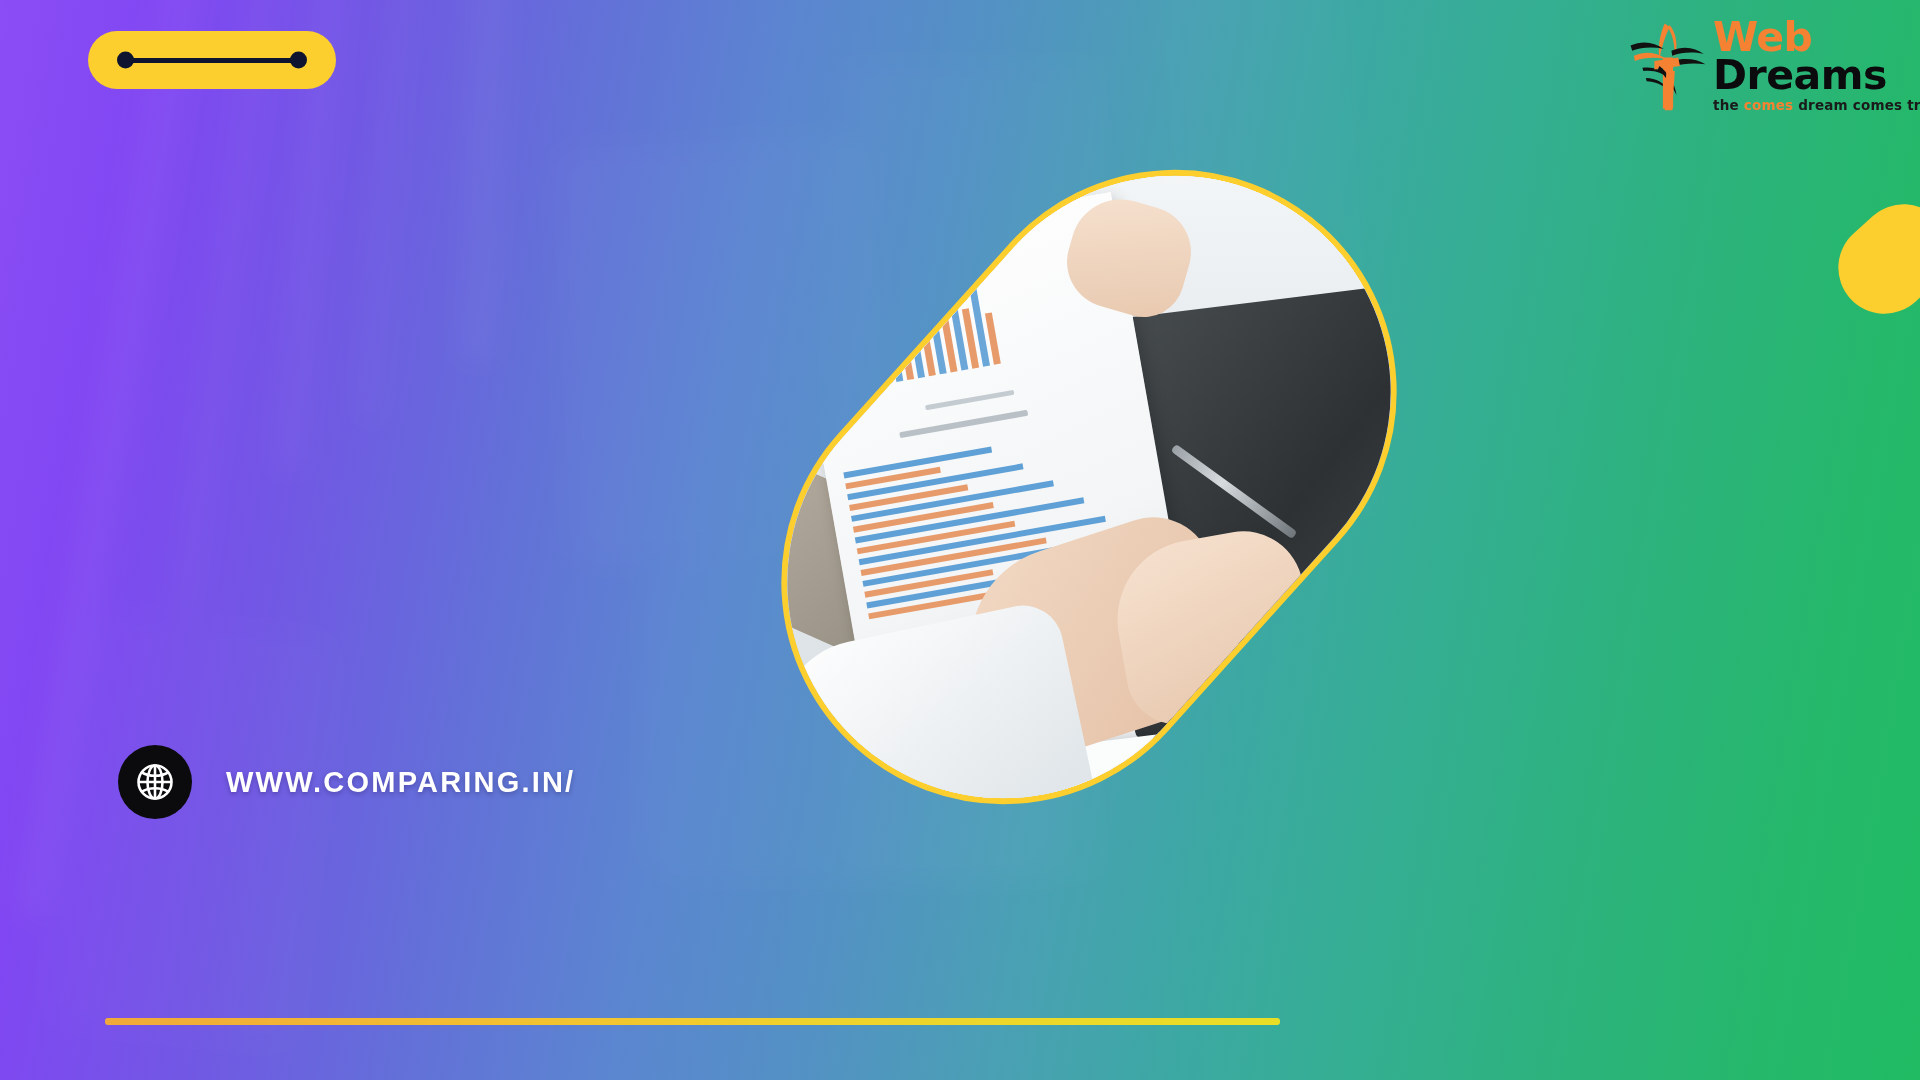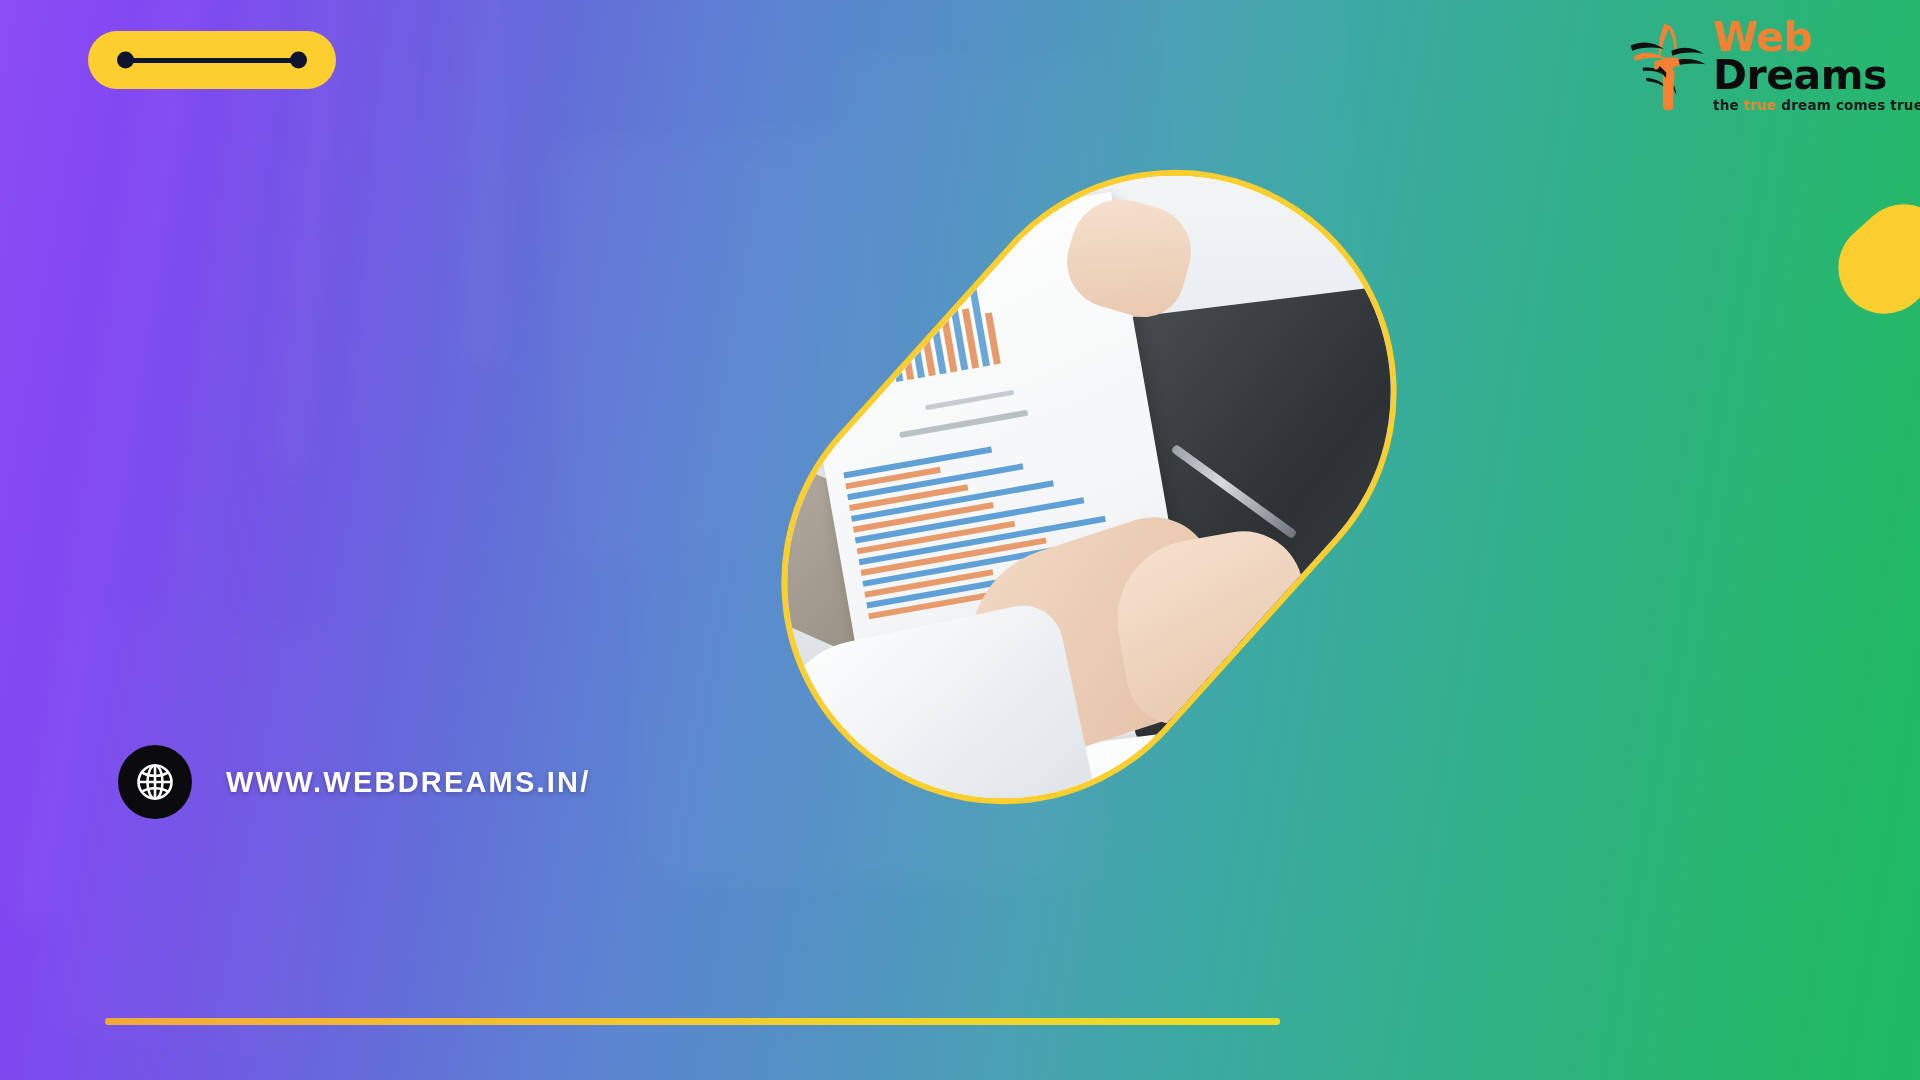--- a/index.html
+++ b/index.html
@@ -271,21 +271,21 @@
     <div class="globe-badge">
       <svg width="44" height="44" viewBox="0 0 24 24" fill="none" stroke="#FFFFFF" stroke-width="1.4">
         <circle cx="12" cy="12" r="9"></circle>
         <ellipse cx="12" cy="12" rx="4.1" ry="9"></ellipse>
         <line x1="3" y1="12" x2="21" y2="12"></line>
         <line x1="12" y1="3" x2="12" y2="21"></line>
         <path d="M4.6 6.6c2 1.3 4.6 2 7.4 2s5.4-.7 7.4-2"></path>
         <path d="M4.6 17.4c2-1.3 4.6-2 7.4-2s5.4.7 7.4 2"></path>
       </svg>
     </div>
-    <span class="url-text">WWW.WEBDREAMS.IN/</span>
+    <span class="url-text">WWW.COMPARING.IN/</span>
   </div>
   <div class="url-rule"></div>
 
   <div class="photo-wrap">
 
     <div class="accent-pill accent-top"></div>
 
     <div class="capsule">
       <div class="photo">
         <div class="ph ph-wall"></div>
@@ -361,19 +361,19 @@
       <path d="M34 48 L62 44 L64 54 L34 58 Z" fill="#F58232"></path>
       <path d="M40 54 C50 62 58 74 60 88 C54 76 46 64 38 58 Z" fill="#111111"></path>
       <path d="M48 60 L58 60 L55 106 L46 106 Z" fill="#F58232"></path>
     </svg>
     <div class="wordmark">
       <div class="w-web">Web</div>
       <div class="w-dreams">Dreams</div>
 
       <div class="w-tag">
         <span>the</span>
-        <span class="hi">true</span>
+        <span class="hi">comes</span>
         <span>dream comes true</span>
       </div>
     </div>
   </div>
 
 </div>
 
 </body></html>

